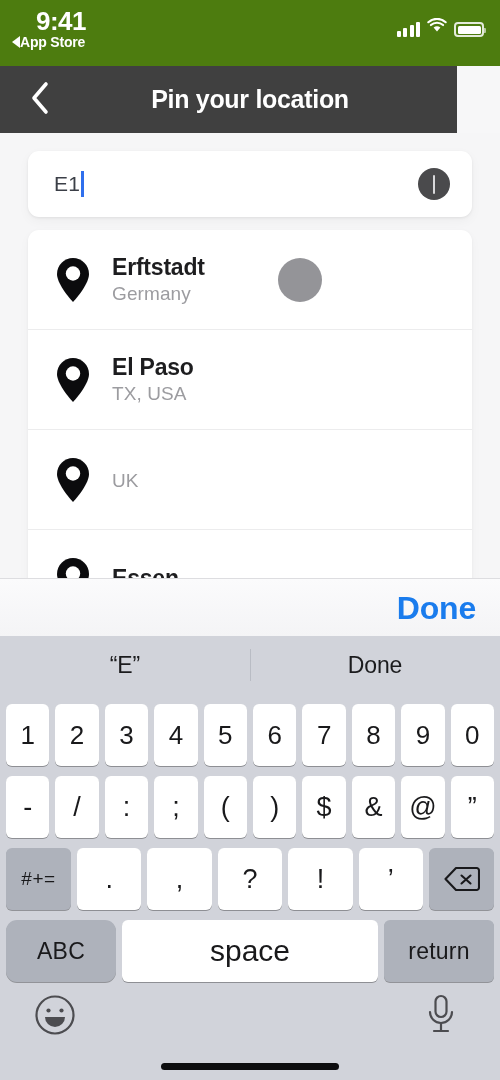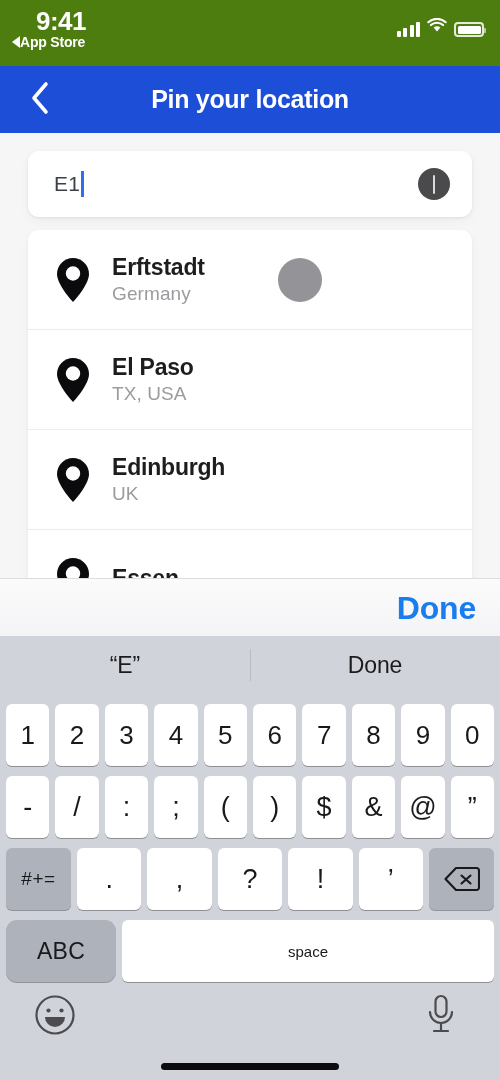--- a/index.html
+++ b/index.html
@@ -80,23 +80,23 @@
     width: 2.5px; height: 5px;
     background: rgba(255,255,255,0.6);
     border-radius: 0 1px 1px 0;
   }
   .sb-batt span { display: block; height: 100%; width: 100%; background: #fff; border-radius: 1.5px; }
 
   
   .navbar {
     position: absolute;
     top: 66px; left: 0;
-    width: 500px;
+    width: 457px;
     height: 67px;
-    background: #1d4ed8;
+    background: #404040;
   }
   .nav-back {
     position: absolute;
     left: 14px; top: 0;
     width: 52px; height: 67px;
     display: flex;
     align-items: center;
     justify-content: center;
   }
   .nav-title {
@@ -301,21 +301,21 @@
   .key.small { font-size: 20px; }
 
   
   .row3 .key.shift { flex: 0 0 65px; font-size: 19px; letter-spacing: 0.5px; }
   .row3 .key.del { flex: 0 0 65px; }
   .row3 .key.punct { flex: 1; }
 
   
   .row4 { height: 62px; }
   .row4 .key.abc { flex: 0 0 110px; font-size: 23px; letter-spacing: 0.3px; border-radius: 11px; }
-  .row4 .key.space { flex: 1; font-size: 15px; }
+  .row4 .key.space { flex: 1; font-size: 30px; }
   .row4 .key.ret { flex: 0 0 110px; font-size: 23px; letter-spacing: 0.2px; }
 
   .kb-bottom {
     position: absolute;
     left: 0; bottom: 0;
     width: 500px;
     height: 96px;
   }
   .emoji-key {
     position: absolute;
@@ -423,21 +423,20 @@
       </div>
 
       <div class="result-row">
         <span class="pin-icon">
           <svg width="34" height="46" viewBox="0 0 34 46">
             <path d="M17 1 C8.2 1 1 8.2 1 17 C1 28 17 45 17 45 C17 45 33 28 33 17 C33 8.2 25.8 1 17 1 Z" fill="#0b0b0d"></path>
             <circle cx="17" cy="16.5" r="7.2" fill="#ffffff"></circle>
           </svg>
         </span>
         <span class="result-text">
-          <span class="result-name">Edinburgh</span>
           <span class="result-sub">UK</span>
         </span>
       </div>
 
       <div class="result-row">
         <span class="pin-icon">
           <svg width="34" height="46" viewBox="0 0 34 46">
             <path d="M17 1 C8.2 1 1 8.2 1 17 C1 28 17 45 17 45 C17 45 33 28 33 17 C33 8.2 25.8 1 17 1 Z" fill="#0b0b0d"></path>
             <circle cx="17" cy="16.5" r="7.2" fill="#ffffff"></circle>
           </svg>
@@ -501,20 +500,21 @@
           <svg width="36" height="26" viewBox="0 0 36 26">
             <path d="M12 2 H33 A2.5 2.5 0 0 1 35 4.5 V21.5 A2.5 2.5 0 0 1 33 24 H12 L1.5 13 Z" fill="none" stroke="#19191b" stroke-width="2.1" stroke-linejoin="round"></path>
             <path d="M17.5 9.5 L26.5 17.5 M26.5 9.5 L17.5 17.5" stroke="#19191b" stroke-width="2.1" stroke-linecap="round"></path>
           </svg>
         </div>
       </div>
 
       <div class="keyrow row4">
         <div class="key dark abc">ABC</div>
         <div class="key space">space</div>
+        <div class="key dark ret">return</div>
       </div>
 
     </div>
 
     <div class="kb-bottom">
       <div class="emoji-key">
         <svg width="42" height="42" viewBox="0 0 42 42">
           <circle cx="21" cy="21" r="18.5" fill="none" stroke="#4c4c50" stroke-width="2.2"></circle>
           <circle cx="14.5" cy="16.5" r="2.1" fill="#4c4c50"></circle>
           <circle cx="27.5" cy="16.5" r="2.1" fill="#4c4c50"></circle>

